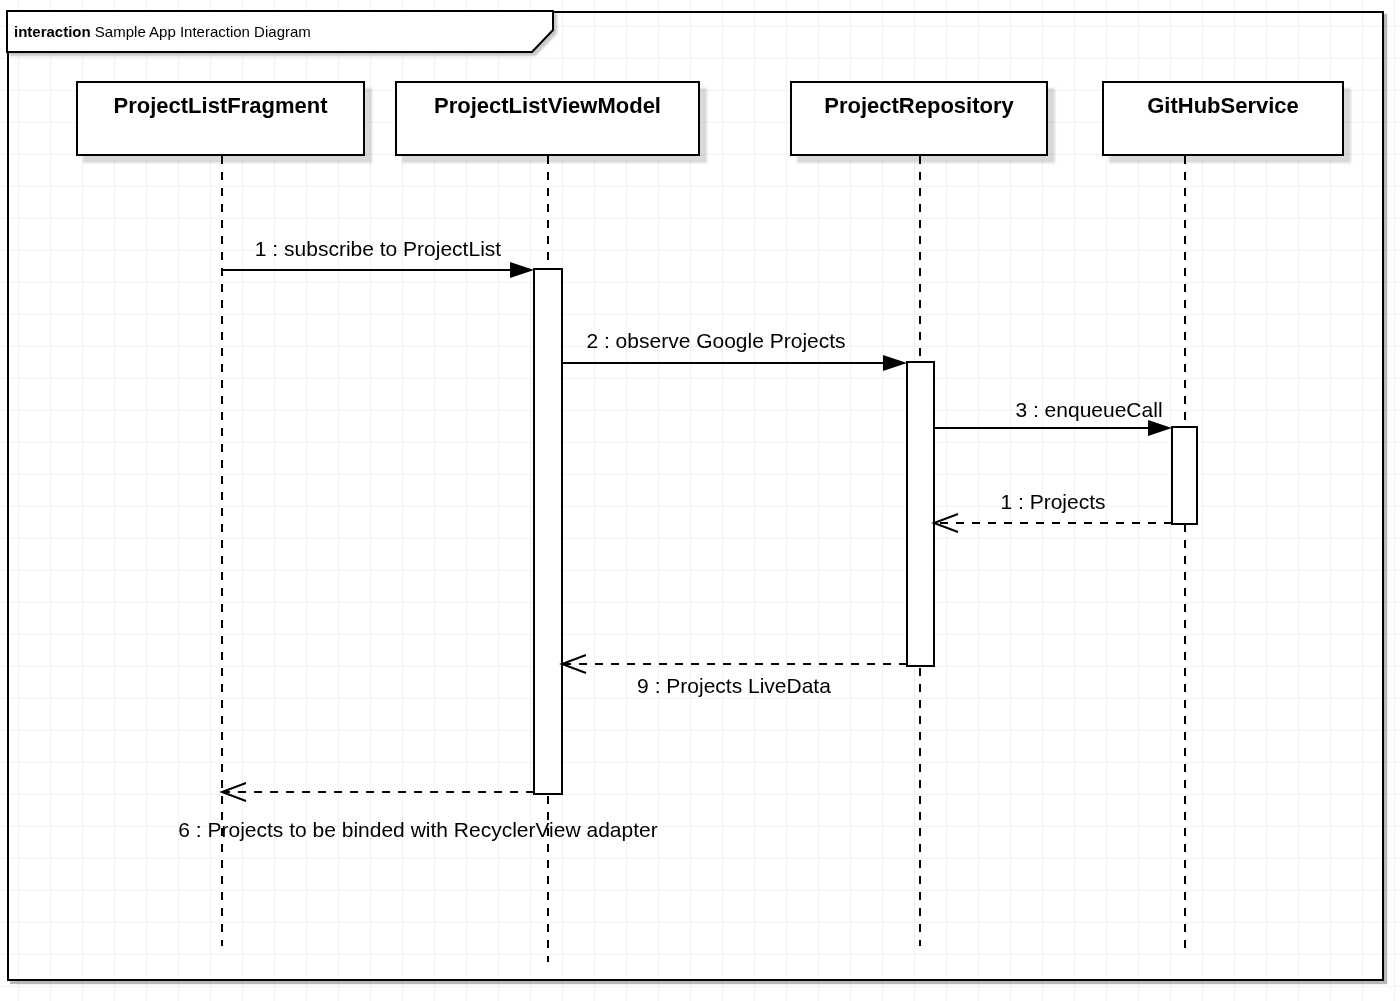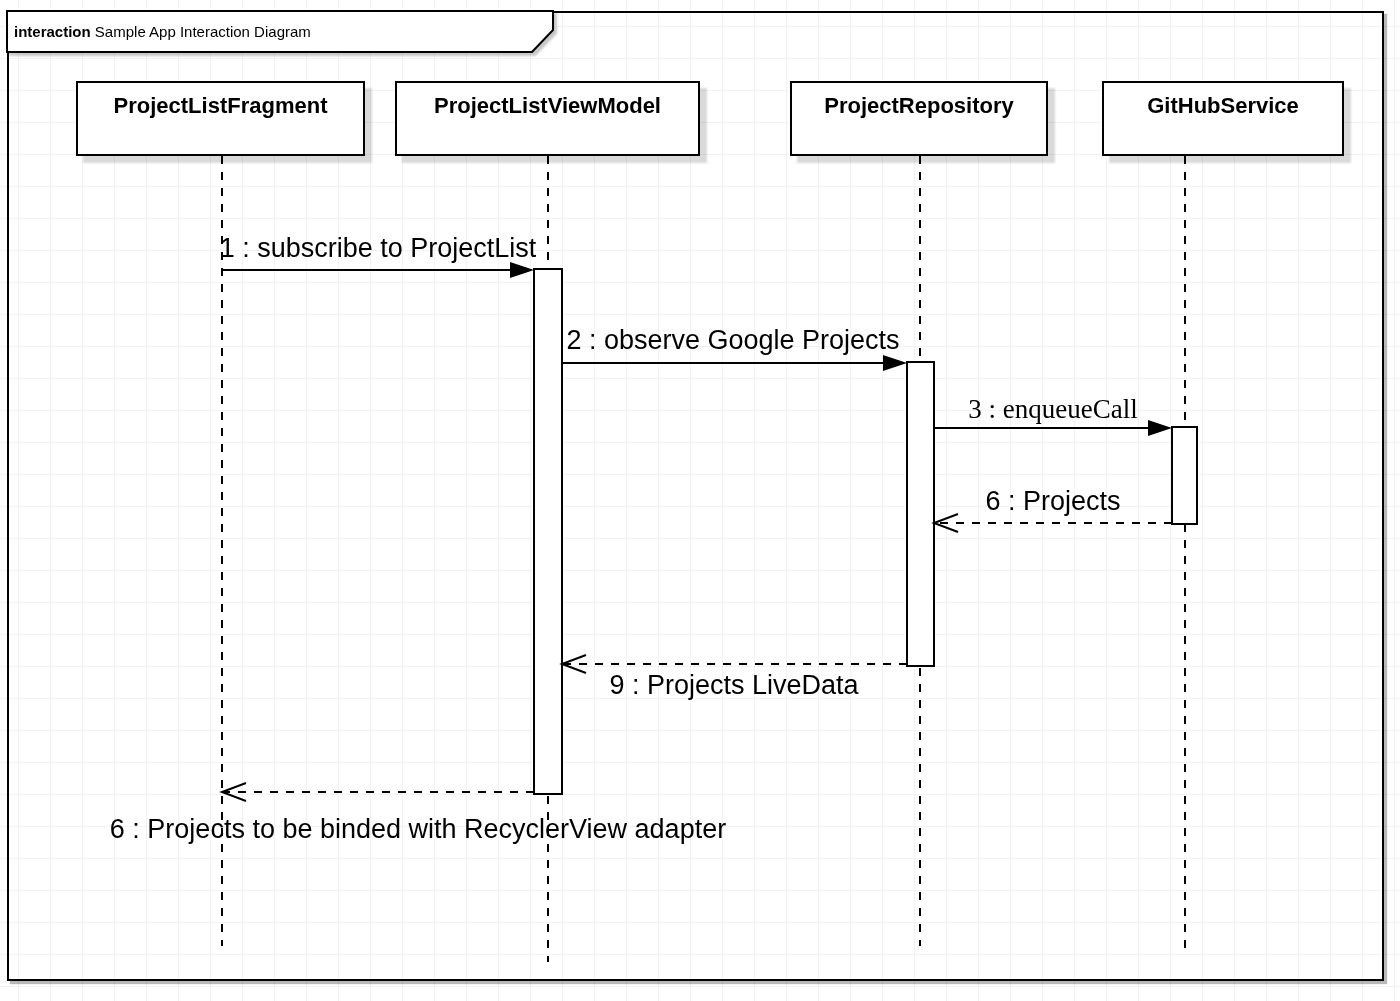--- a/index.html
+++ b/index.html
@@ -102,26 +102,26 @@
     padding-top: 10px;
   }
   .actor-1 { left: 76px;  width: 289px; }
   .actor-2 { left: 395px; width: 305px; }
   .actor-3 { left: 790px; width: 258px; }
   .actor-4 { left: 1077px; width: 242px; margin-left: 25px; }
   .msg-label {
     position: absolute;
     transform: translateX(-50%);
     white-space: nowrap;
-    font-size: 27px;
+    font-size: 21px;
     line-height: 25px;
   }
   .lbl-1 { left: 378px;  top: 236px; }
-  .lbl-2 { left: 733px;  top: 328px; text-align: center; }
-  .lbl-3 { left: 1053px; top: 397px; font-family: Liberation Serif, serif; }
+  .lbl-2 { left: 716px;  top: 328px; text-align: center; }
+  .lbl-3 { left: 1089px; top: 397px; }
   .lbl-4 { left: 1053px; top: 489px; }
   .lbl-5 { left: 734px;  top: 673px; }
   .lbl-6 { left: 382px;  top: 817px; margin-left: 36px; }
 </style>
 </head>
 <body>
 
 <div class="canvas">
 
   <div class="frame"></div>
@@ -172,17 +172,17 @@
   <div class="actor-box actor-2">
     <span>ProjectListViewModel</span>
   </div>
   <div class="actor-box actor-4">
     <span>GitHubService</span>
   </div>
 
   <div class="msg-label lbl-1">1 : subscribe to ProjectList</div>
   <div class="msg-label lbl-2">2 : observe Google Projects</div>
   <div class="msg-label lbl-3">3 : enqueueCall</div>
-  <div class="msg-label lbl-4">6 : Projects</div>
+  <div class="msg-label lbl-4">1 : Projects</div>
   <div class="msg-label lbl-5">9 : Projects LiveData</div>
   <div class="msg-label lbl-6">6 : Projects to be binded with RecyclerView adapter</div>
 
 </div>
 
 </body></html>

